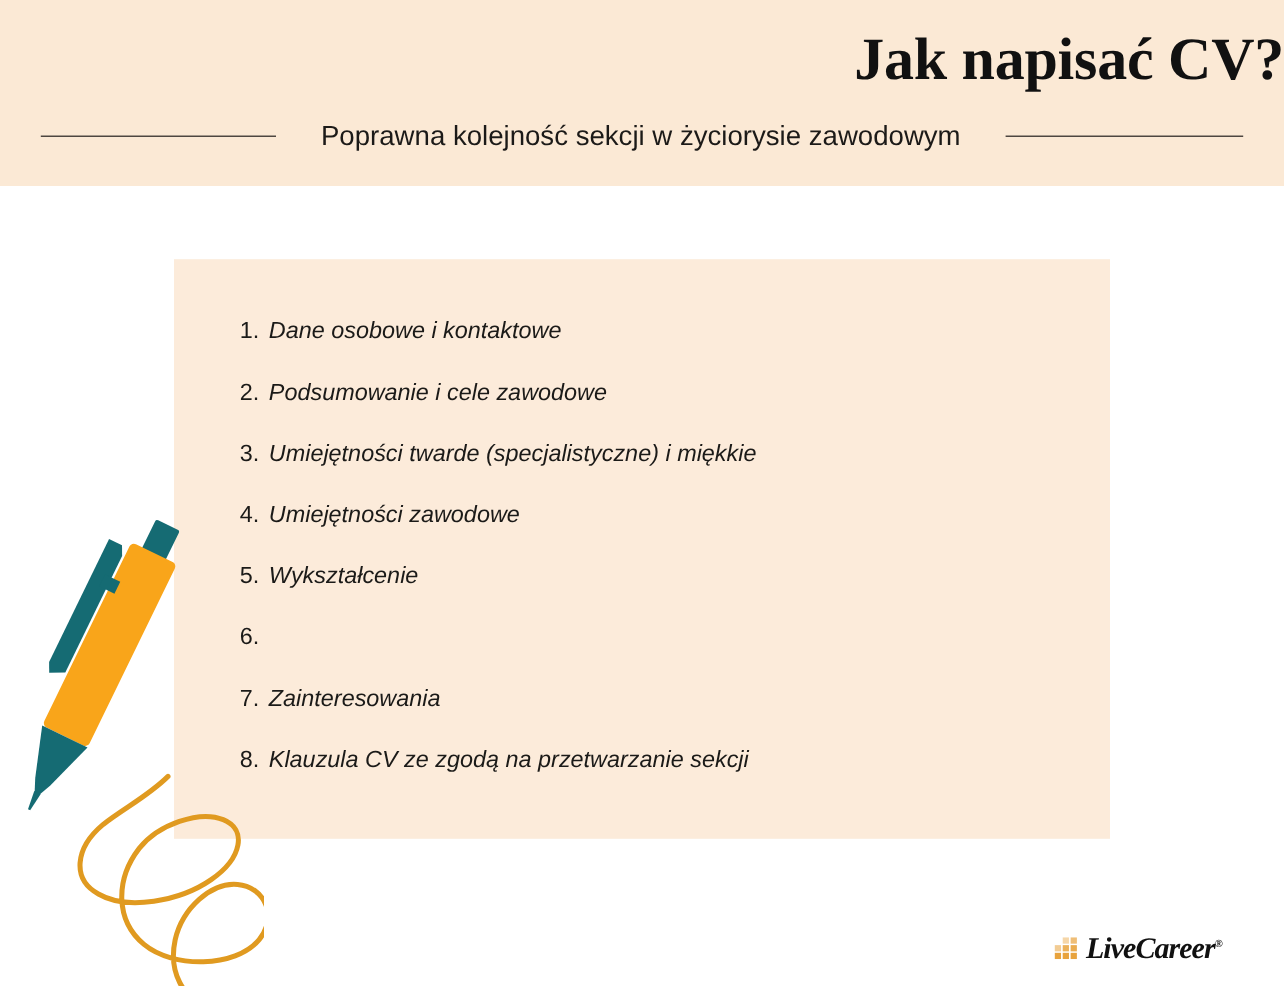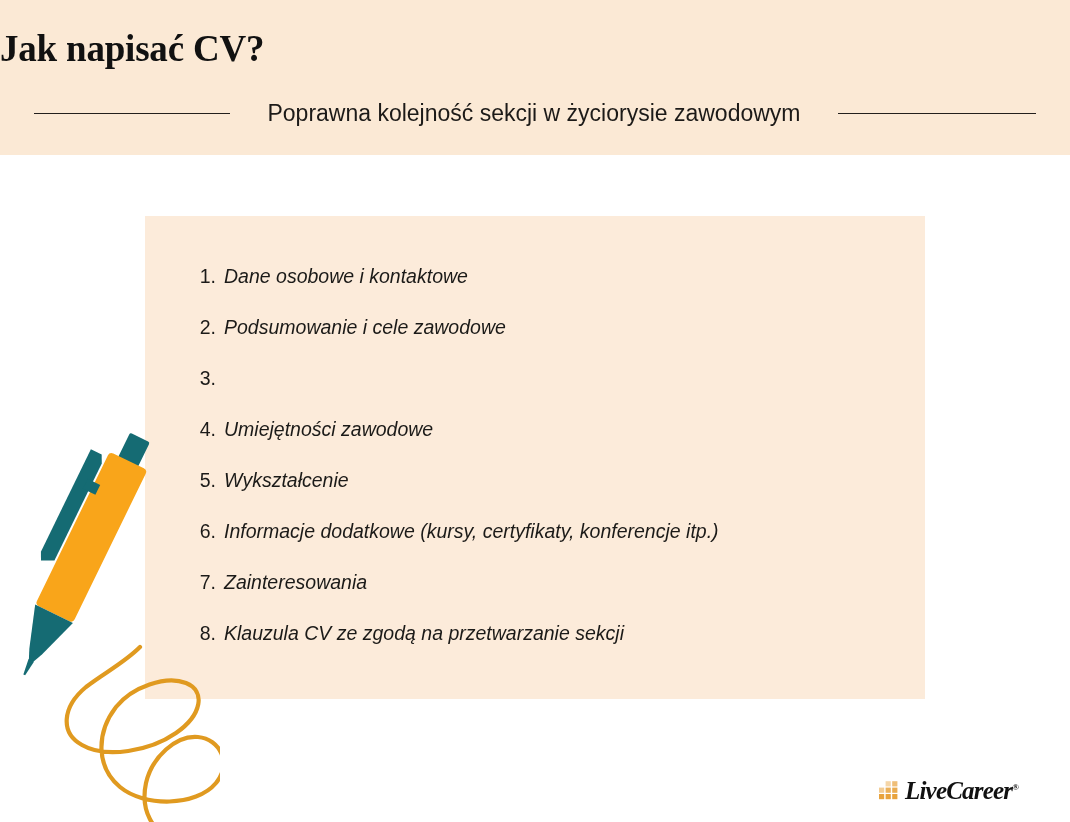--- a/index.html
+++ b/index.html
@@ -31,24 +31,24 @@
     width: 1070px;
     height: 155px;
     background: #fbe9d5;
   }
 
   .header-title {
     position: absolute;
     left: 0;
     top: 26px;
     width: 1070px;
-    text-align: left;
+    text-align: right;
     font-family: "Liberation Serif", "DejaVu Serif", serif;
     font-weight: bold;
-    font-size: 37px;
+    font-size: 50px;
     letter-spacing: -0.2px;
     color: #111111;
     line-height: 46px;
     white-space: nowrap;
   }
 
   .subtitle-row {
     position: absolute;
     left: 0;
     top: 96px;
@@ -190,32 +190,32 @@
       <li class="step-item">
         <span class="step-num">1.</span>
         <span class="step-text">Dane osobowe i kontaktowe</span>
       </li>
       <li class="step-item">
         <span class="step-num">2.</span>
         <span class="step-text">Podsumowanie i cele zawodowe</span>
       </li>
       <li class="step-item">
         <span class="step-num">3.</span>
+        <span class="step-text">Umiejętności twarde (specjalistyczne) i miękkie</span>
       </li>
       <li class="step-item">
         <span class="step-num">4.</span>
         <span class="step-text">Umiejętności zawodowe</span>
       </li>
       <li class="step-item">
         <span class="step-num">5.</span>
         <span class="step-text">Wykształcenie</span>
       </li>
       <li class="step-item">
         <span class="step-num">6.</span>
-        <span class="step-text">Informacje dodatkowe (kursy, certyfikaty, konferencje itp.)</span>
       </li>
       <li class="step-item">
         <span class="step-num">7.</span>
         <span class="step-text">Zainteresowania</span>
       </li>
       <li class="step-item">
         <span class="step-num">8.</span>
         <span class="step-text">Klauzula CV ze zgodą na przetwarzanie sekcji</span>
       </li>
     </ul>

